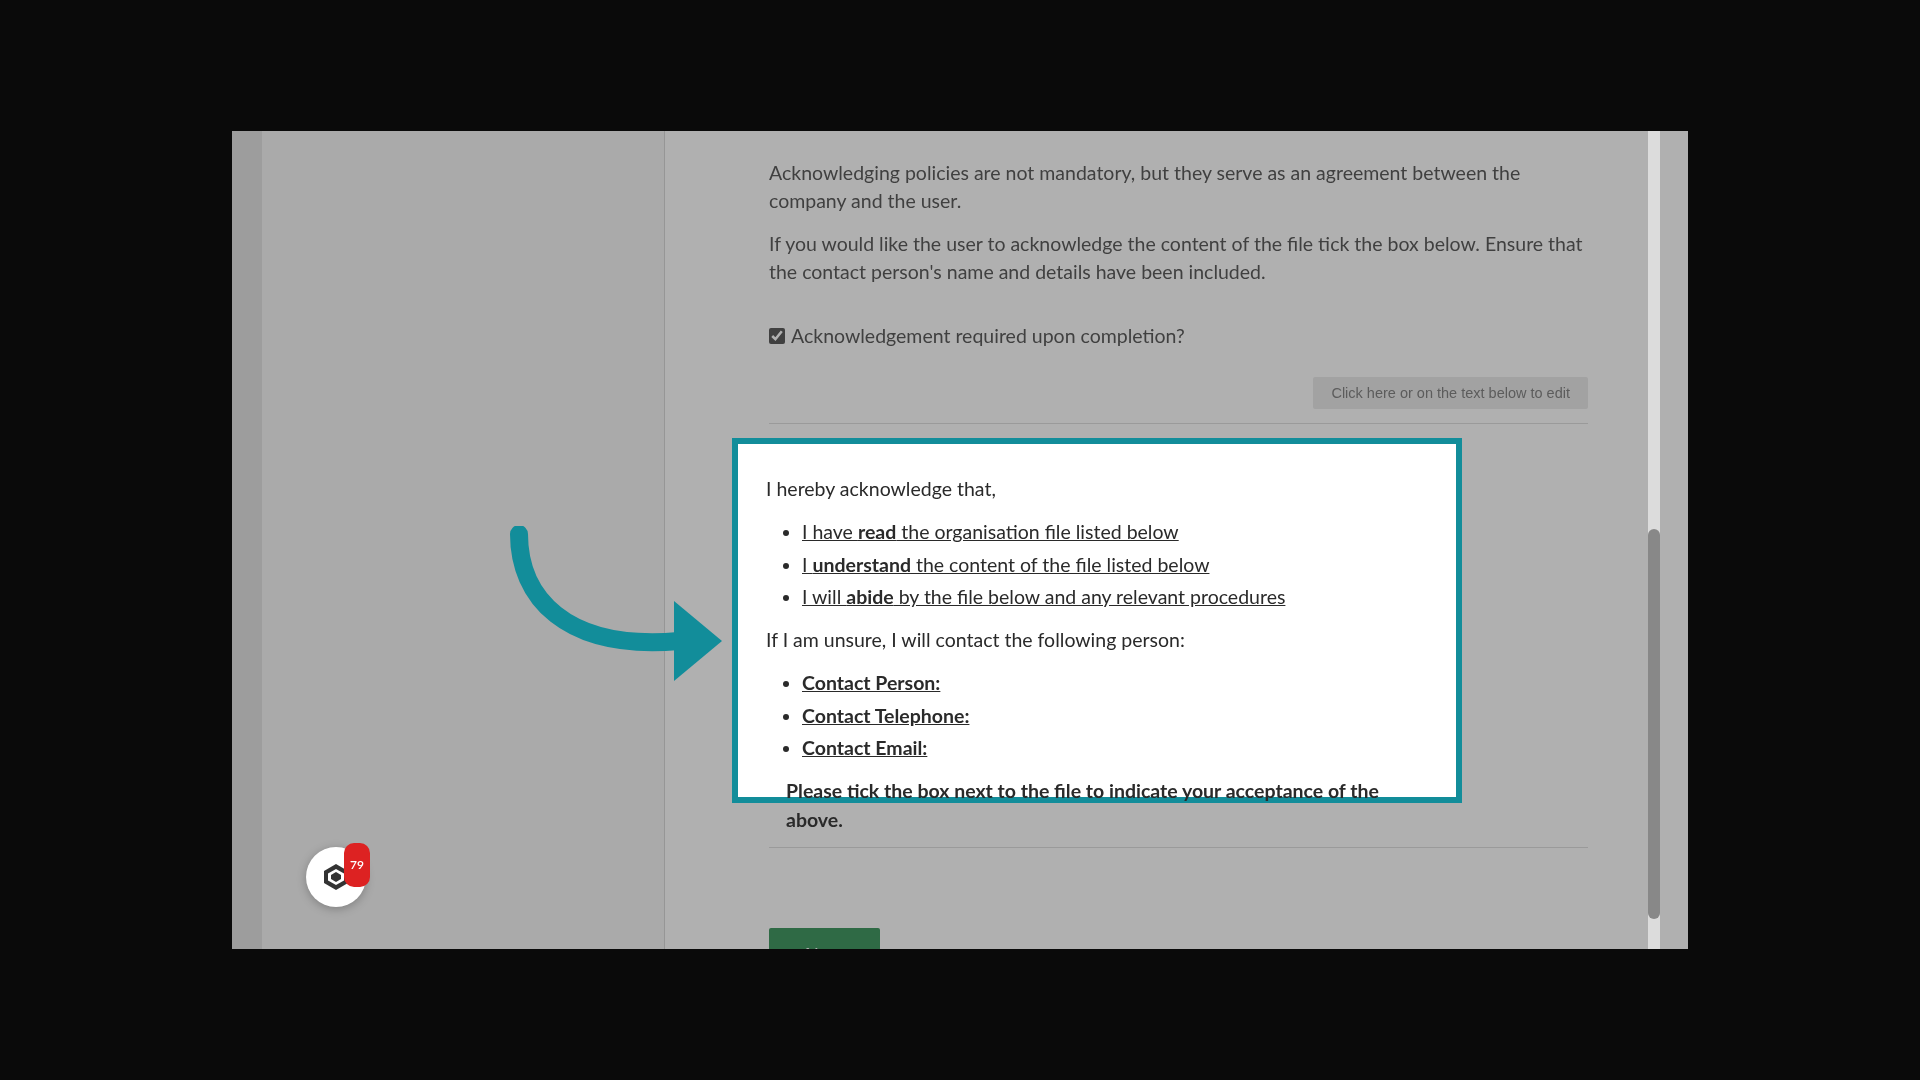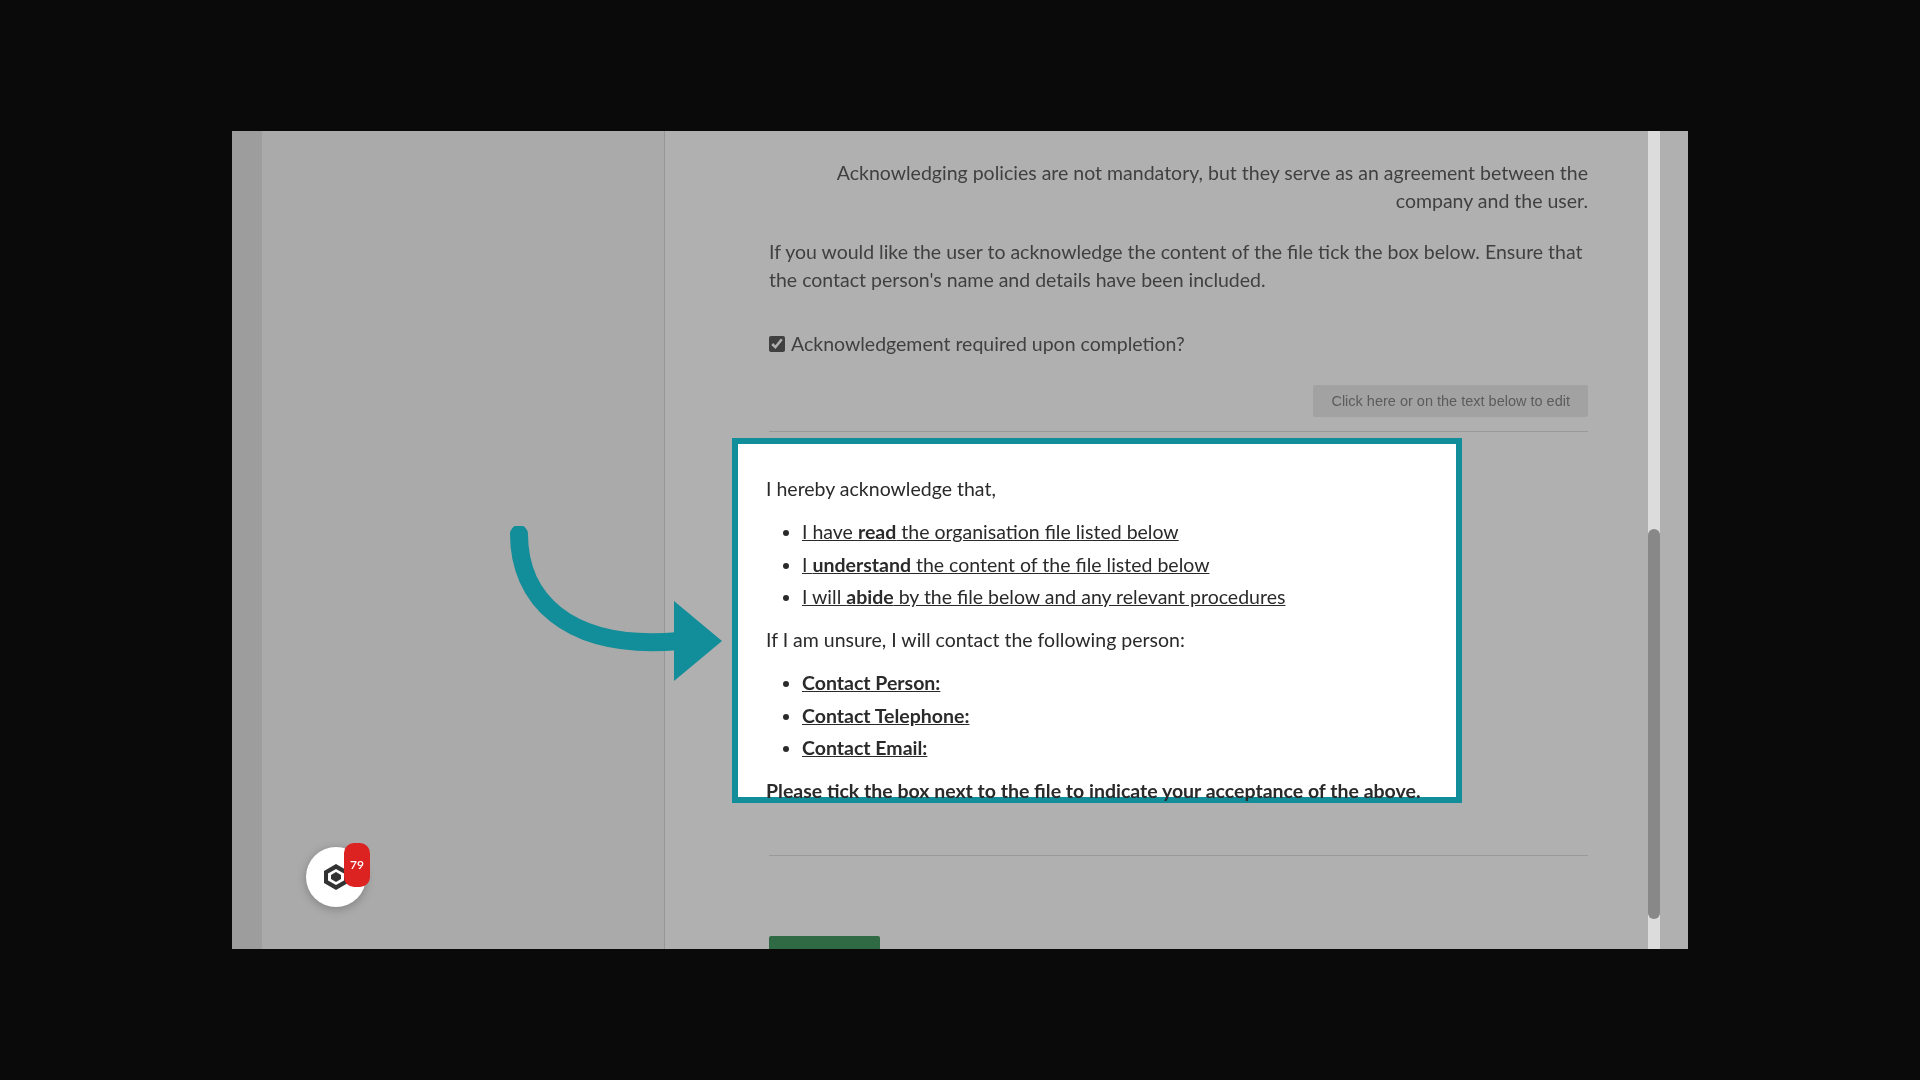--- a/index.html
+++ b/index.html
@@ -42,22 +42,21 @@
       top: 0;
       right: 0;
       height: 100%;
       background: #ffffff;
       padding: 28px 100px 0 104px;
     }
     .intro-text-1 {
       font-size: 19.5px;
       color: #333;
       line-height: 1.45;
-      margin-bottom: 22px;
-      text-align: right;
+      margin-bottom: 14px;
     }
     .intro-text-2 {
       font-size: 19.5px;
       color: #333;
       line-height: 1.45;
       margin-bottom: 38px;
     }
     .checkbox-row {
       display: flex;
       align-items: center;
@@ -97,21 +96,21 @@
       line-height: 1.5;
     }
     .ack-text-area p { margin-bottom: 14px; }
     .ack-text-area ul {
       list-style: disc;
       margin-left: 36px;
       margin-bottom: 14px;
     }
     .ack-text-area li { margin-bottom: 3px; }
     .ack-text-area strong { font-weight: 700; }
-    .please-tick { font-weight: 700; margin-top: 10px; }
+    .please-tick { font-weight: 700; margin-top: 10px; margin-left: 20px; }
     .divider-bottom {
       border-top: 1px solid #d8d8d8;
       margin: 30px 0 40px 0;
     }
     .next-btn {
       background: #15803d;
       color: #fff;
       border: none;
       font-size: 19px;
       padding: 16px 36px;

